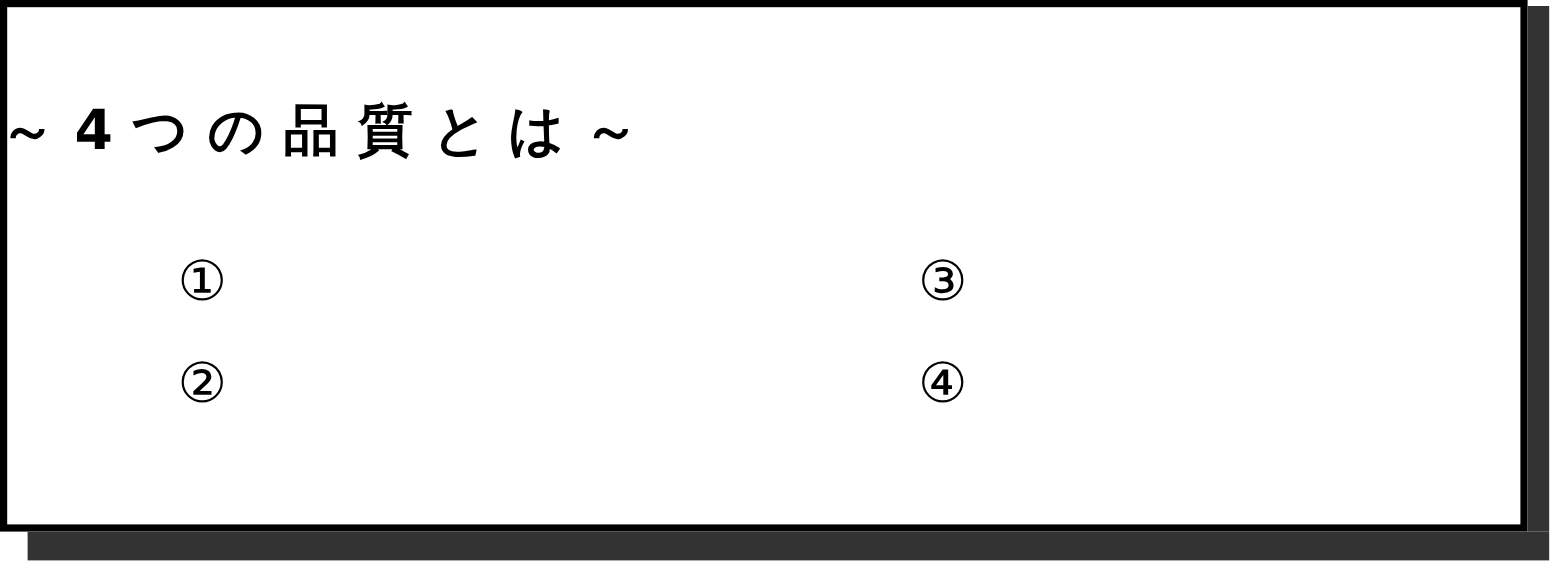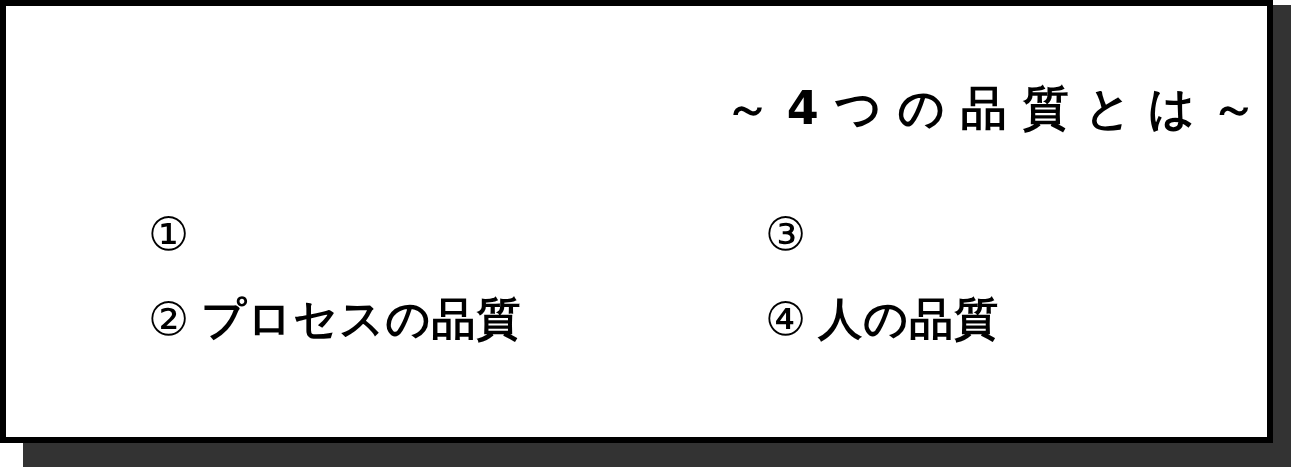--- a/index.html
+++ b/index.html
@@ -37,21 +37,21 @@
       width: 1261px;
       height: 431px;
       border: 6px solid #000000;
       background: #ffffff;
     }
     .title {
       position: absolute;
       left: 0;
       top: 78px;
       width: 1273px;
-      text-align: right;
+      text-align: left;
       font-size: 46px;
       font-weight: bold;
       letter-spacing: 16px;
       line-height: 60px;
       color: #000000;
       white-space: nowrap;
     }
     .item {
       position: absolute;
       font-size: 44px;
@@ -84,23 +84,21 @@
 <div class="card"></div>
 
 <div class="title">～4つの品質とは～</div>
 
 <div class="item item-1">
   <span class="num">①</span>
 </div>
 
 <div class="item item-2">
   <span class="num">②</span>
-  <span class="label">プロセスの品質</span>
 </div>
 
 <div class="item item-3">
   <span class="num">③</span>
 </div>
 
 <div class="item item-4">
   <span class="num">④</span>
-  <span class="label">人の品質</span>
 </div>
 
 </body></html>

